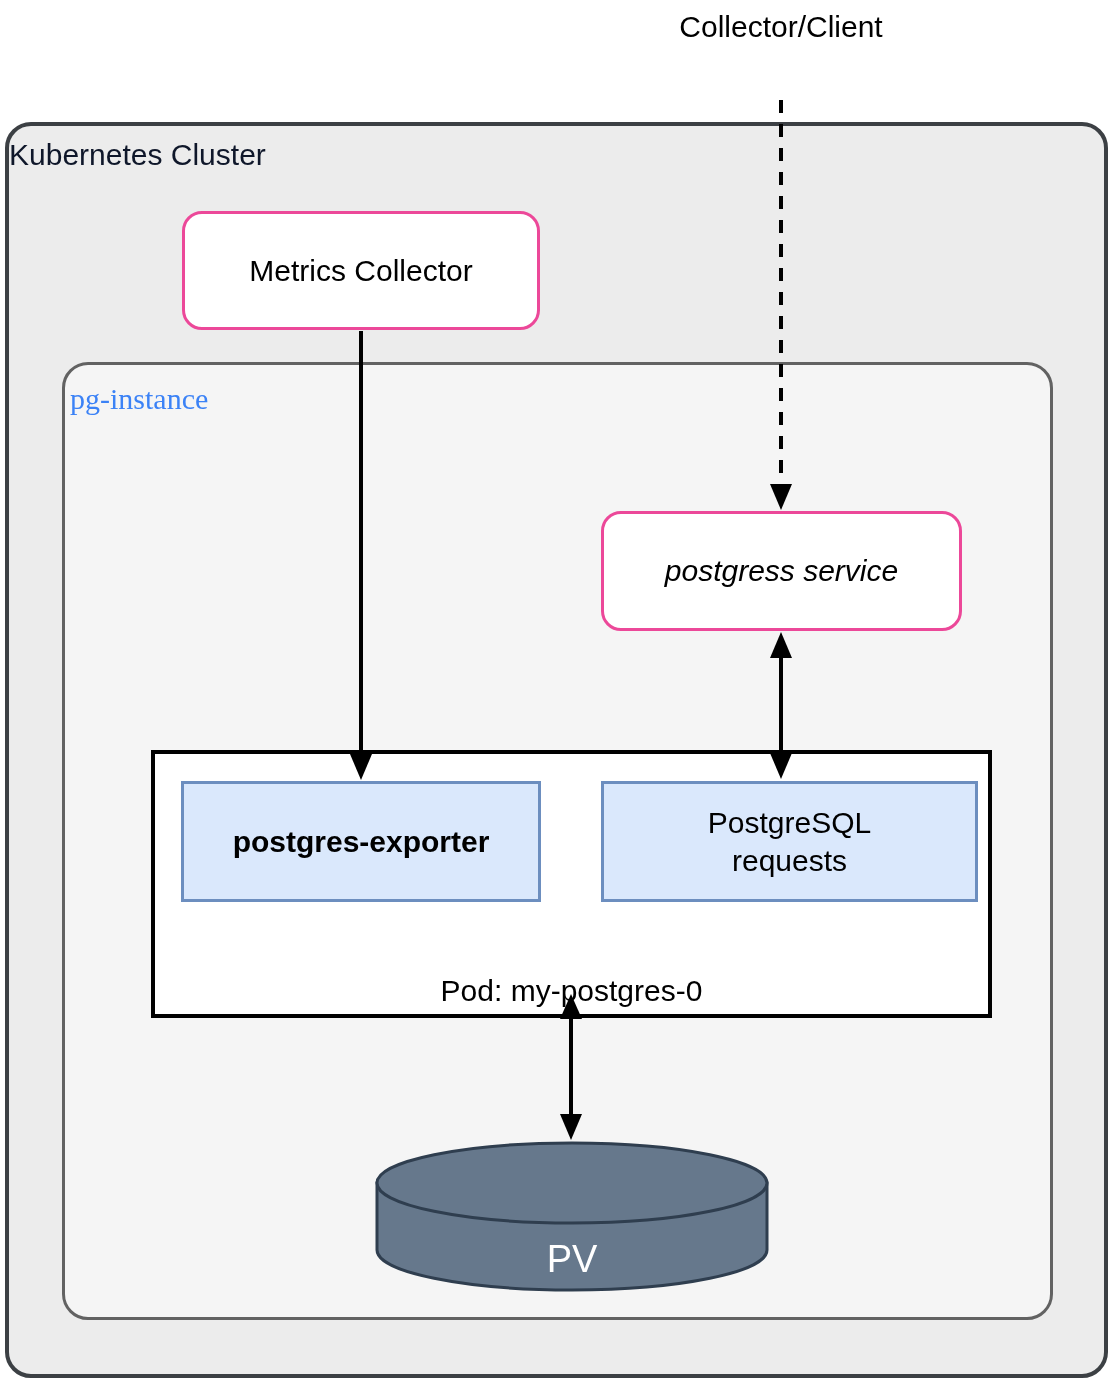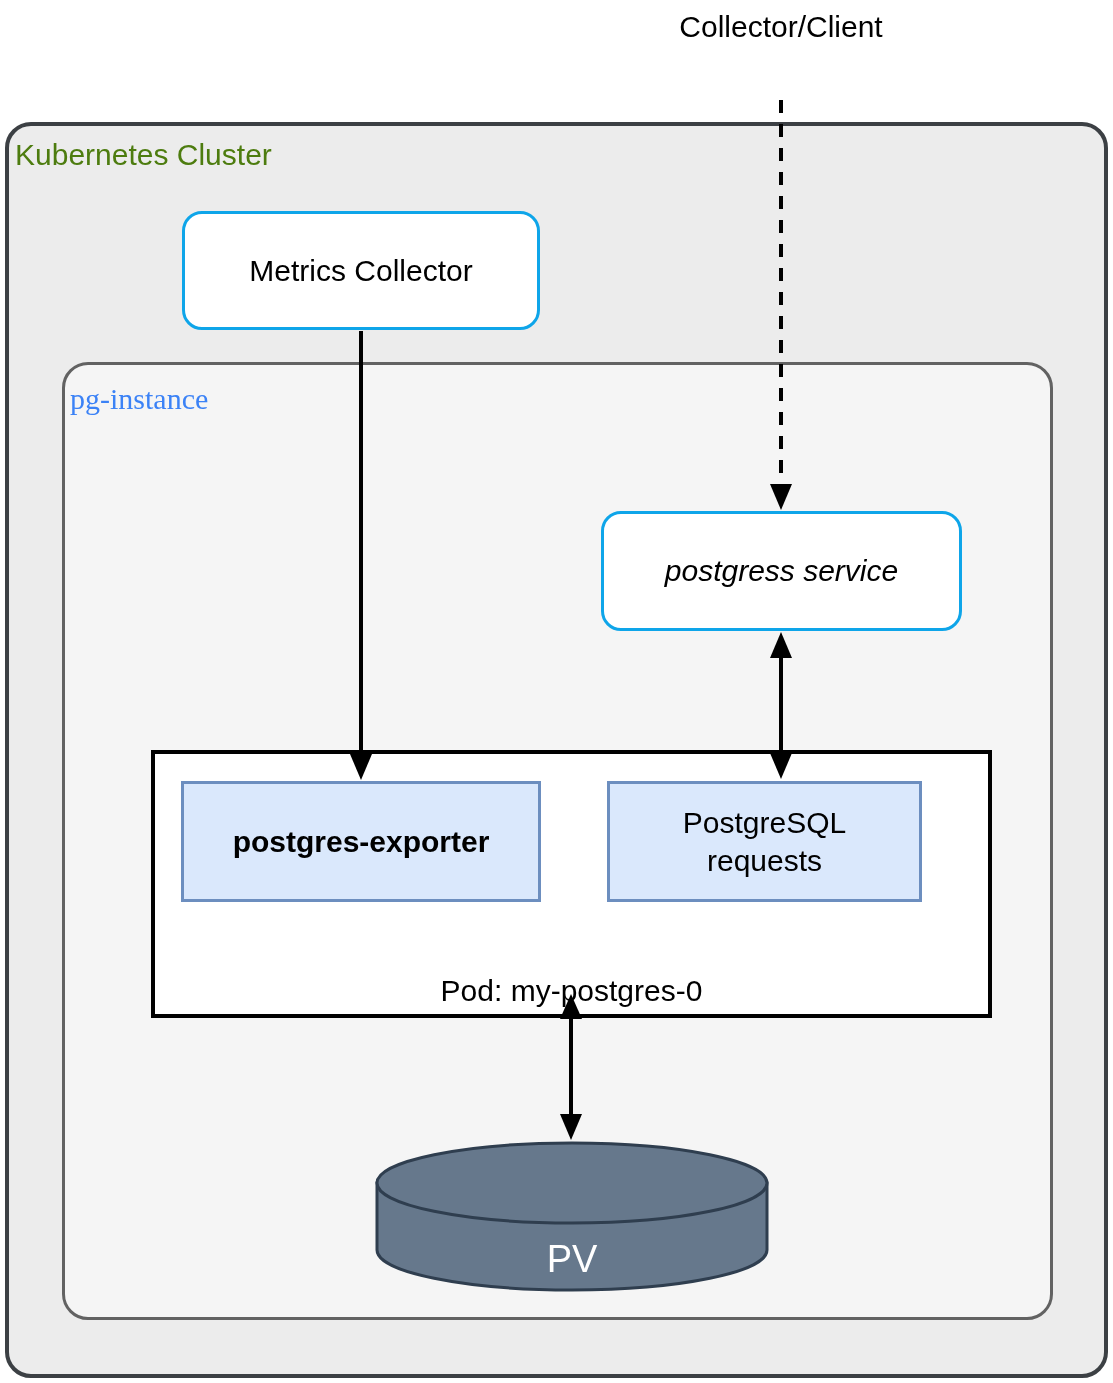--- a/index.html
+++ b/index.html
@@ -20,37 +20,37 @@
   }
 
   .cluster-outer {
     left: 5px; top: 122px; width: 1103px; height: 1256px;
     background: #ececec;
     border: 4px solid #3c4044;
     border-radius: 26px;
   }
   .cluster-outer-label {
     left: 9px; top: 138px;
-    font-size: 30px; color: #4d7c0f; padding-left: 6px;
+    font-size: 30px; color: #0f172a;
   }
 
   .cluster-inner {
     left: 62px; top: 362px; width: 991px; height: 958px;
     background: #f5f5f5;
     border: 3px solid #626262;
     border-radius: 26px;
   }
   .cluster-inner-label {
     left: 70px; top: 382px;
     font-size: 30px; color: #3b82f6; font-family: Liberation Serif, serif;
   }
 
   .node-rounded {
     background: #ffffff;
-    border: 3px solid #0ea5e9;
+    border: 3px solid #ec4899;
     border-radius: 20px;
     display: flex; align-items: center; justify-content: center;
     font-size: 30px; color: #000000; text-align: center;
   }
   .node-metrics  { left: 182px; top: 211px; width: 358px; height: 119px; }
   .node-service  { left: 601px; top: 511px; width: 361px; height: 120px; font-style: italic; }
 
   .pod-box {
     left: 151px; top: 750px; width: 841px; height: 268px;
     background: #ffffff;
@@ -65,21 +65,21 @@
 
   .node-container {
     background: #dae8fc;
     border: 3px solid #6c8ebf;
     display: flex; flex-direction: column;
     align-items: center; justify-content: center;
     font-size: 30px; color: #000000; text-align: center;
     line-height: 38px;
   }
   .node-exporter { left: 181px; top: 781px; width: 360px; height: 121px; font-weight: bold; }
-  .node-db       { left: 601px; top: 781px; width: 315px; height: 121px; margin-left: 6px; }
+  .node-db       { left: 601px; top: 781px; width: 377px; height: 121px; }
 
   .edge-layer {
     position: absolute; left: 0; top: 0;
     width: 1113px; height: 1383px;
     pointer-events: none;
   }
   .pv-text {
     font-size: 38px;
     font-family: "Liberation Sans", sans-serif;
   }

